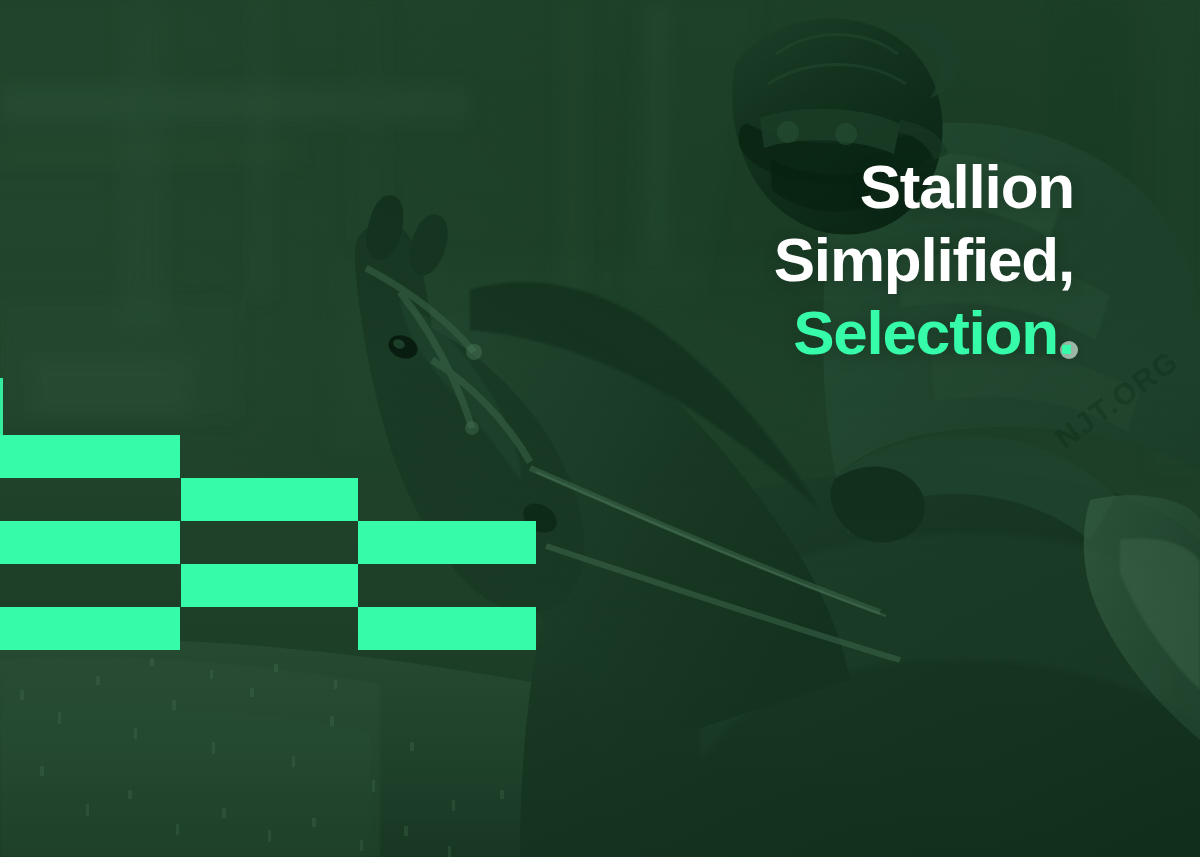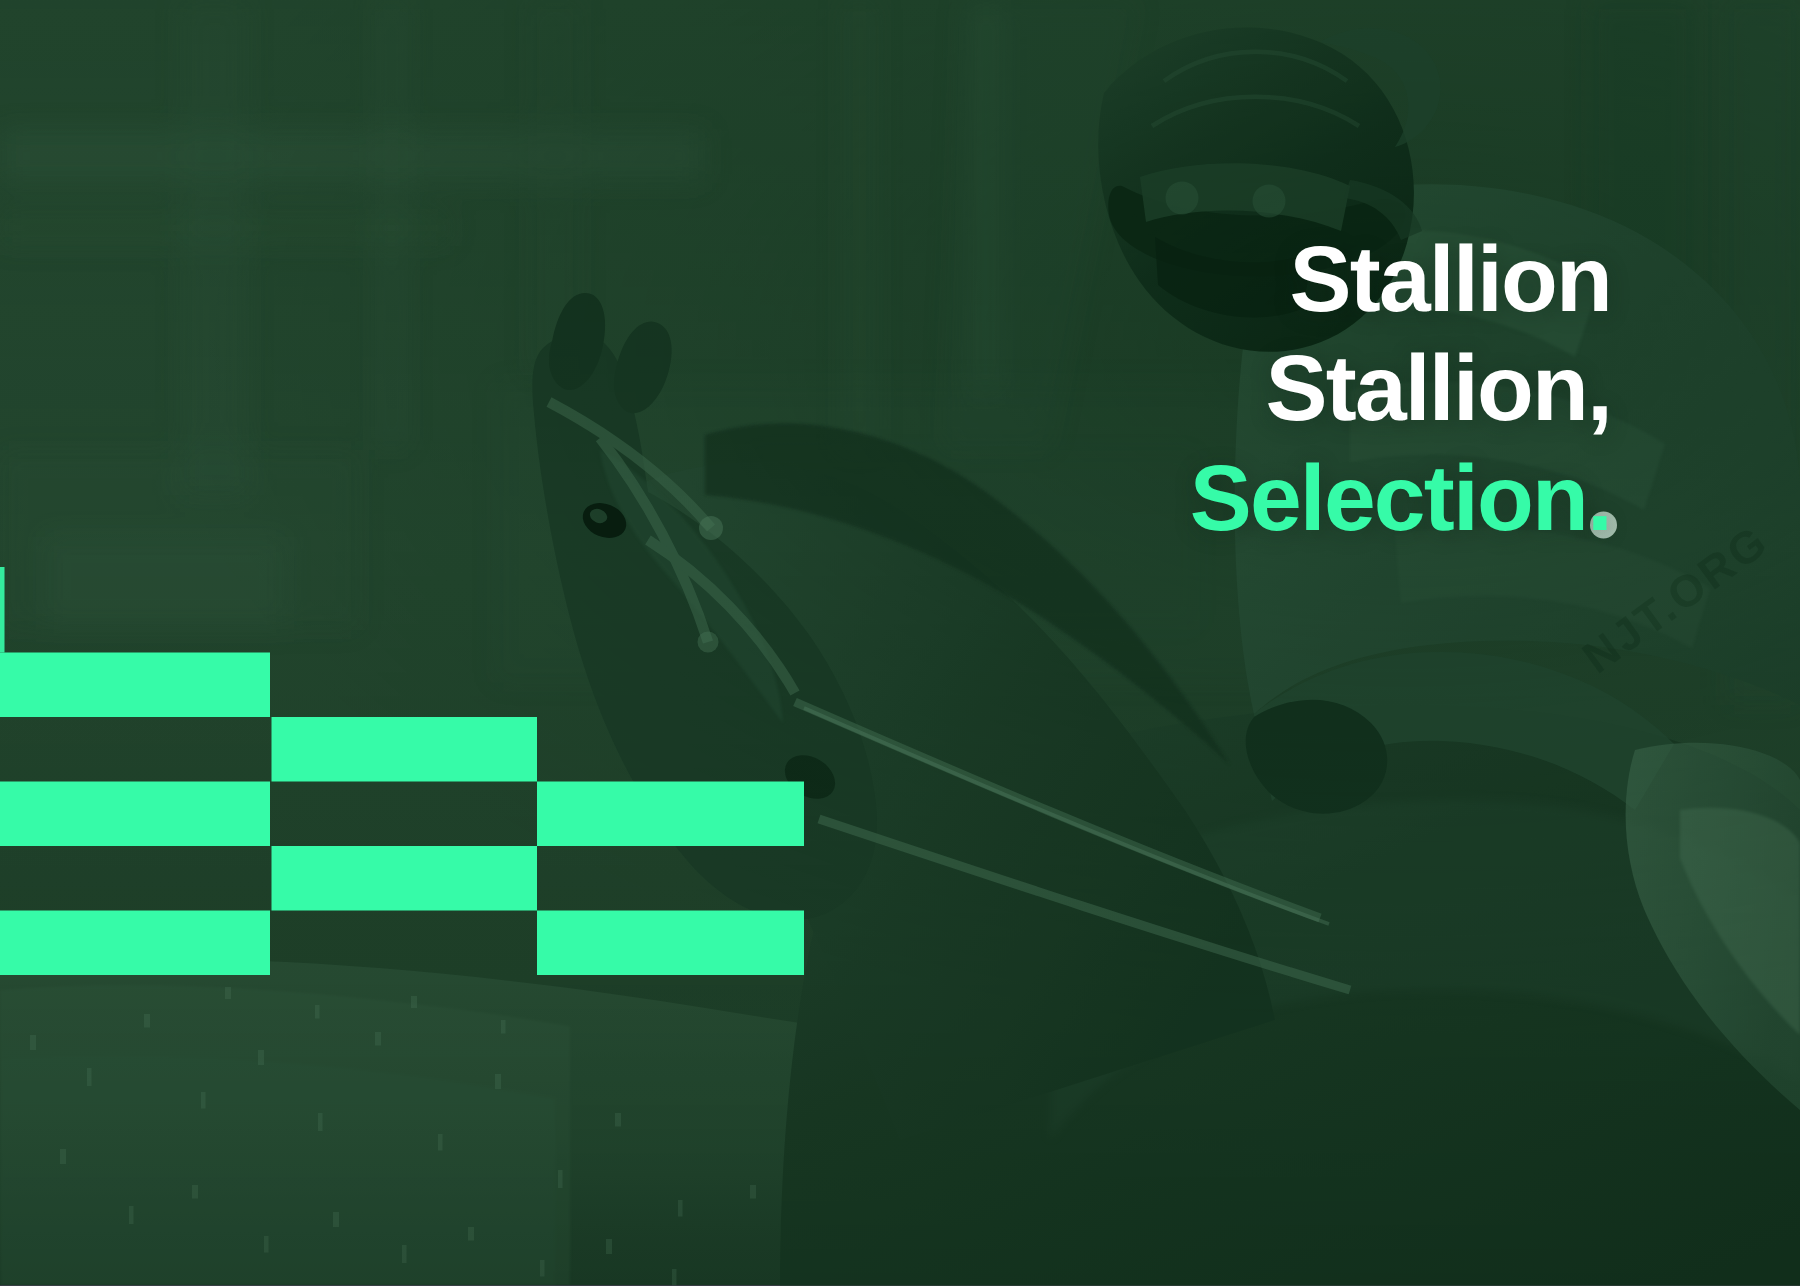--- a/index.html
+++ b/index.html
@@ -10,21 +10,21 @@
     overflow:hidden;
     background:#2c4f38;
     font-family:"Liberation Sans", sans-serif;
   }
 
   .hero {
     position:relative;
     width:1200px;
     height:857px;
     overflow:hidden;
-    background:#a21caf;
+    background:#0f766e;
   }
 
   
   .photo-layer {
     position:absolute;
     inset:0;
     overflow:hidden;
   }
   .photo-layer svg { display:block; width:1200px; height:857px; }
 
@@ -321,17 +321,17 @@
     <span class="checker-cell on" style="left:181px; top:186px; width:177px; height:43px;"></span>
     <span class="checker-cell off" style="left:358px; top:186px; width:178px; height:43px;"></span>
 
     <span class="checker-cell on" style="left:0px;   top:229px; width:180px; height:43px;"></span>
     <span class="checker-cell off" style="left:181px; top:229px; width:177px; height:43px;"></span>
     <span class="checker-cell on" style="left:358px; top:229px; width:178px; height:43px;"></span>
   </div>
 
   <h1 class="headline">
     <span class="line">Stallion</span>
-    <span class="line">Stallion,</span>
+    <span class="line">Simplified,</span>
     <span class="line accent">Selection.</span>
   </h1>
 
 </div>
 
 </body></html>

